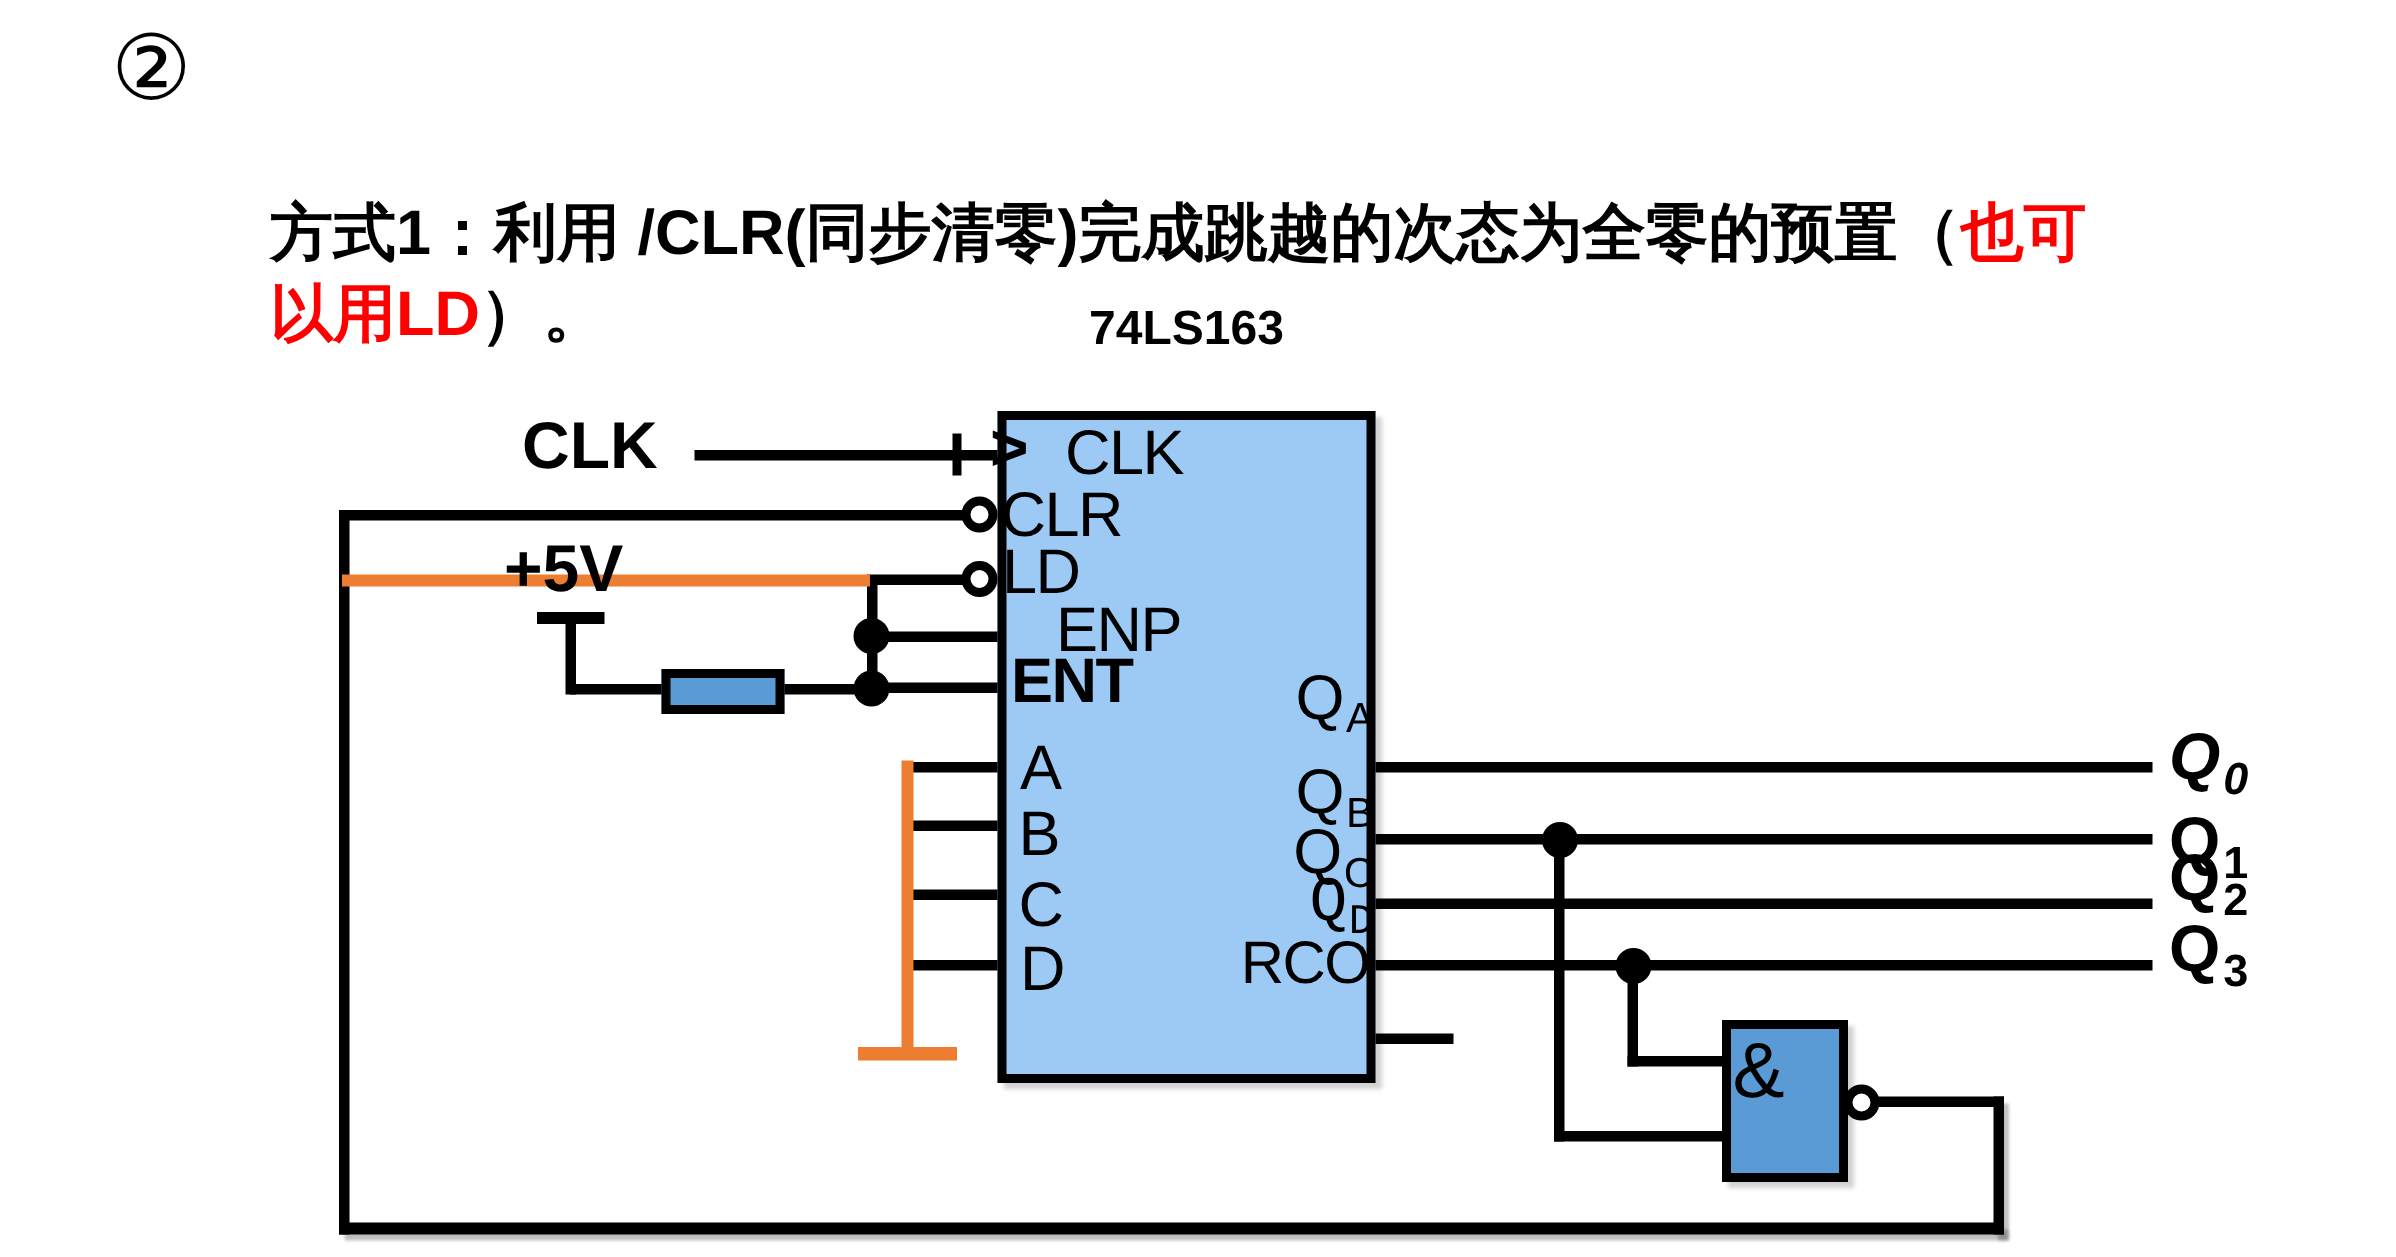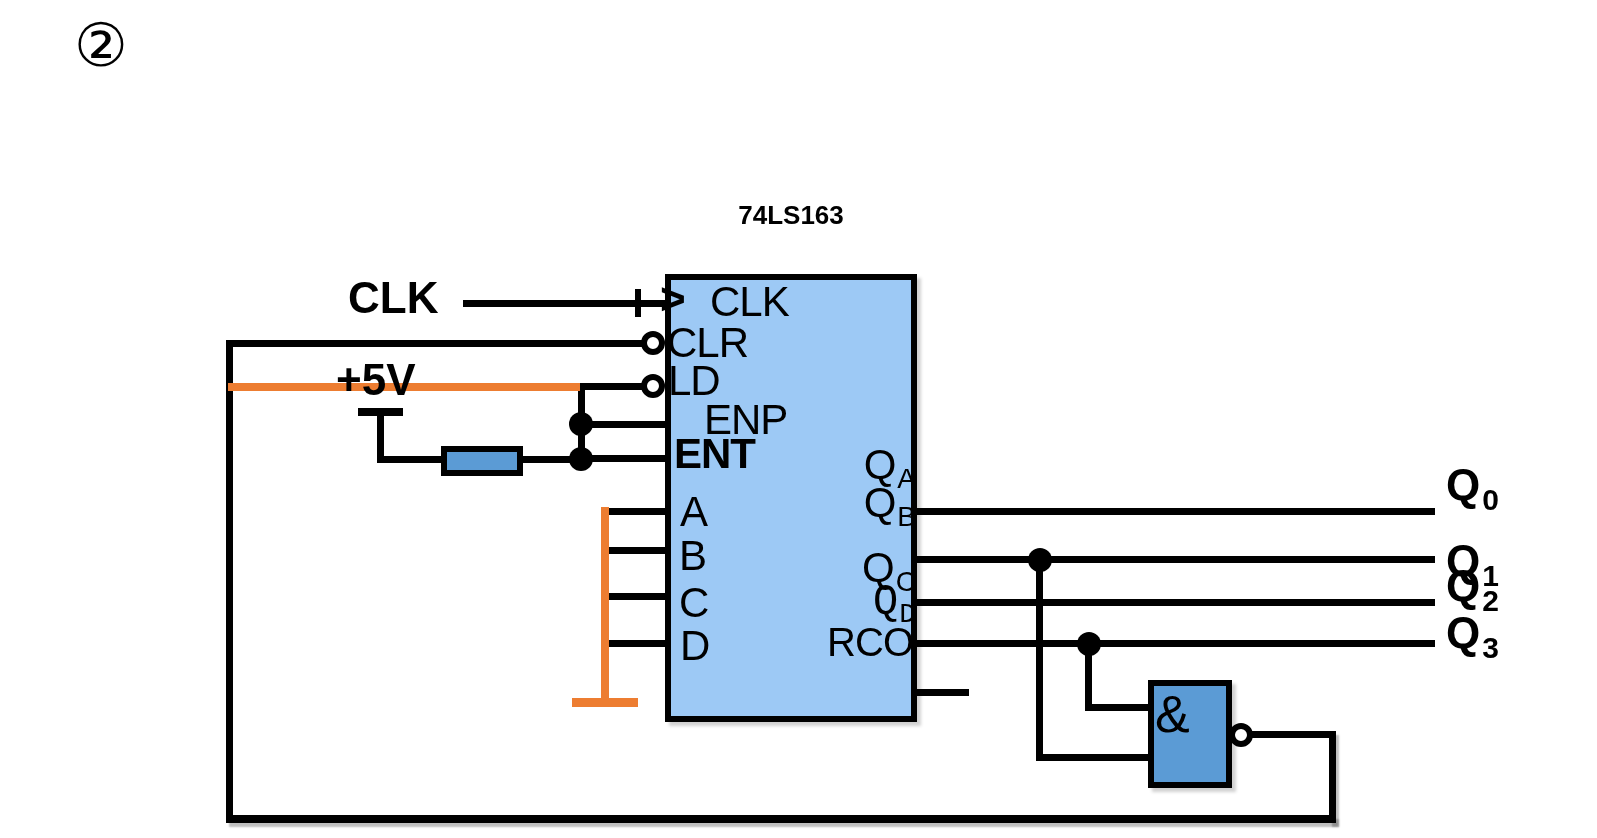--- a/index.html
+++ b/index.html
@@ -19,21 +19,21 @@
   .title-text   { left:186px; top:20px; font-size:52px; font-weight:700; letter-spacing:0px; }
   .subtitle     { left:180px; top:128px; font-size:42px; font-weight:700; line-height:54px;
                   position:absolute; color:#000; }
   .red          { color:var(--red,#FF0000); }
 
   .chip {
     position:absolute; left:665px; top:274px; width:252px; height:448px;
     background:var(--chip-fill,#9DC9F5); border:6px solid #000; box-sizing:border-box;
     box-shadow:4px 4px 3px rgba(0,0,0,0.18);
   }
-  .chip-title { left:665px; top:202px; width:252px; text-align:center; font-size:26px; font-weight:700; }
+  .chip-title { left:665px; top:202px; width:252px; text-align:center; font-size:32px; font-weight:700; }
 
   .pin { font-size:42px; font-weight:400; letter-spacing:-1px; }
   .pin-r { text-align:right; }
   .sub { font-size:28px; font-weight:inherit; position:relative; top:9px; left:2px; }
 
   .io-label { font-size:44px; font-weight:700; }
   .out-label { font-size:44px; font-weight:700; }
   .out-label .sub { font-size:30px; top:10px; }
 
   .nand {
@@ -48,20 +48,24 @@
   .amp { left:1155px; top:688px; font-size:52px; font-weight:400; }
   .clk-edge { left:660px; top:277px; font-size:44px; font-weight:600; }
 </style>
 </head>
 <body>
 
 <div id="stage">
 
   <span class="lbl title-bullet">②</span>
 
+  <div class="subtitle">
+    <span>方式1：利用 /CLR(同步清零)完成跳越的次态为全零的预置（</span><span class="red">也可</span><br>
+    <span class="red">以用LD</span><span>）。</span>
+  </div>
 
   <span class="lbl chip-title">74LS163</span>
 
   <div class="wire" style="left:463px;top:300px;width:204px;height:7px;"></div>
   <div class="wire" style="left:635px;top:289px;width:6px;height:28px;"></div>
 
   <div class="wire" style="left:226px;top:340px;width:417px;height:7px;"></div>
   <div class="wire" style="left:226px;top:340px;width:7px;height:483px;"></div>
   <div class="wire shadowed" style="left:226px;top:815px;width:1110px;height:8px;"></div>
   <div class="wire shadowed" style="left:1329px;top:731px;width:7px;height:92px;"></div>
@@ -109,35 +113,35 @@
   <span class="lbl pin" style="left:667px;top:322px;">CLR</span>
   <span class="lbl pin" style="left:668px;top:360px;">LD</span>
   <span class="lbl pin" style="left:704px;top:399px;">ENP</span>
   <span class="lbl pin" style="left:674px;top:433px;font-weight:bold;">ENT</span>
   <span class="lbl pin" style="left:680px;top:491px;">A</span>
   <span class="lbl pin" style="left:679px;top:535px;">B</span>
   <span class="lbl pin" style="left:679px;top:582px;">C</span>
   <span class="lbl pin" style="left:680px;top:625px;">D</span>
 
   <span class="lbl pin pin-r" style="right:684px;top:444px;"><span>Q</span><span class="sub">A</span></span>
-  <span class="lbl pin pin-r" style="right:684px;top:482px;"><span>Q</span><span class="sub">B</span></span>
+  <span class="lbl pin pin-r" style="right:684px;top:507px;"><span>Q</span><span class="sub">B</span></span>
   <span class="lbl pin pin-r" style="right:684px;top:547px;"><span>Q</span><span class="sub">C</span></span>
   <span class="lbl pin pin-r" style="right:684px;top:581px;font-family:Liberation Mono, monospace;"><span>Q</span><span class="sub">D</span></span>
   <span class="lbl pin pin-r" style="right:684px;top:622px;font-size:40px;">RCO</span>
 
   <div class="bubble" style="left:641px;top:331px;"></div>
   <div class="bubble" style="left:641px;top:374px;"></div>
 
   <div class="nand"></div>
   <span class="lbl amp">&amp;</span>
   <div class="bubble" style="left:1229px;top:723px;"></div>
 
   <div class="resistor"></div>
 
   <span class="lbl io-label" style="left:348px;top:276px;">CLK</span>
   <span class="lbl io-label" style="left:336px;top:358px;z-index:2;">+5V</span>
 
-  <span class="lbl out-label" style="left:1446px;top:463px;"><span>Q</span><span class="sub">0</span></span>
+  <span class="lbl out-label" style="left:1446px;top:483px;font-style:italic;"><span>Q</span><span class="sub">0</span></span>
   <span class="lbl out-label" style="left:1446px;top:539px;"><span>Q</span><span class="sub">1</span></span>
   <span class="lbl out-label" style="left:1446px;top:564px;"><span>Q</span><span class="sub">2</span></span>
   <span class="lbl out-label" style="left:1446px;top:611px;"><span>Q</span><span class="sub">3</span></span>
 
 </div>
 
 </body></html>

